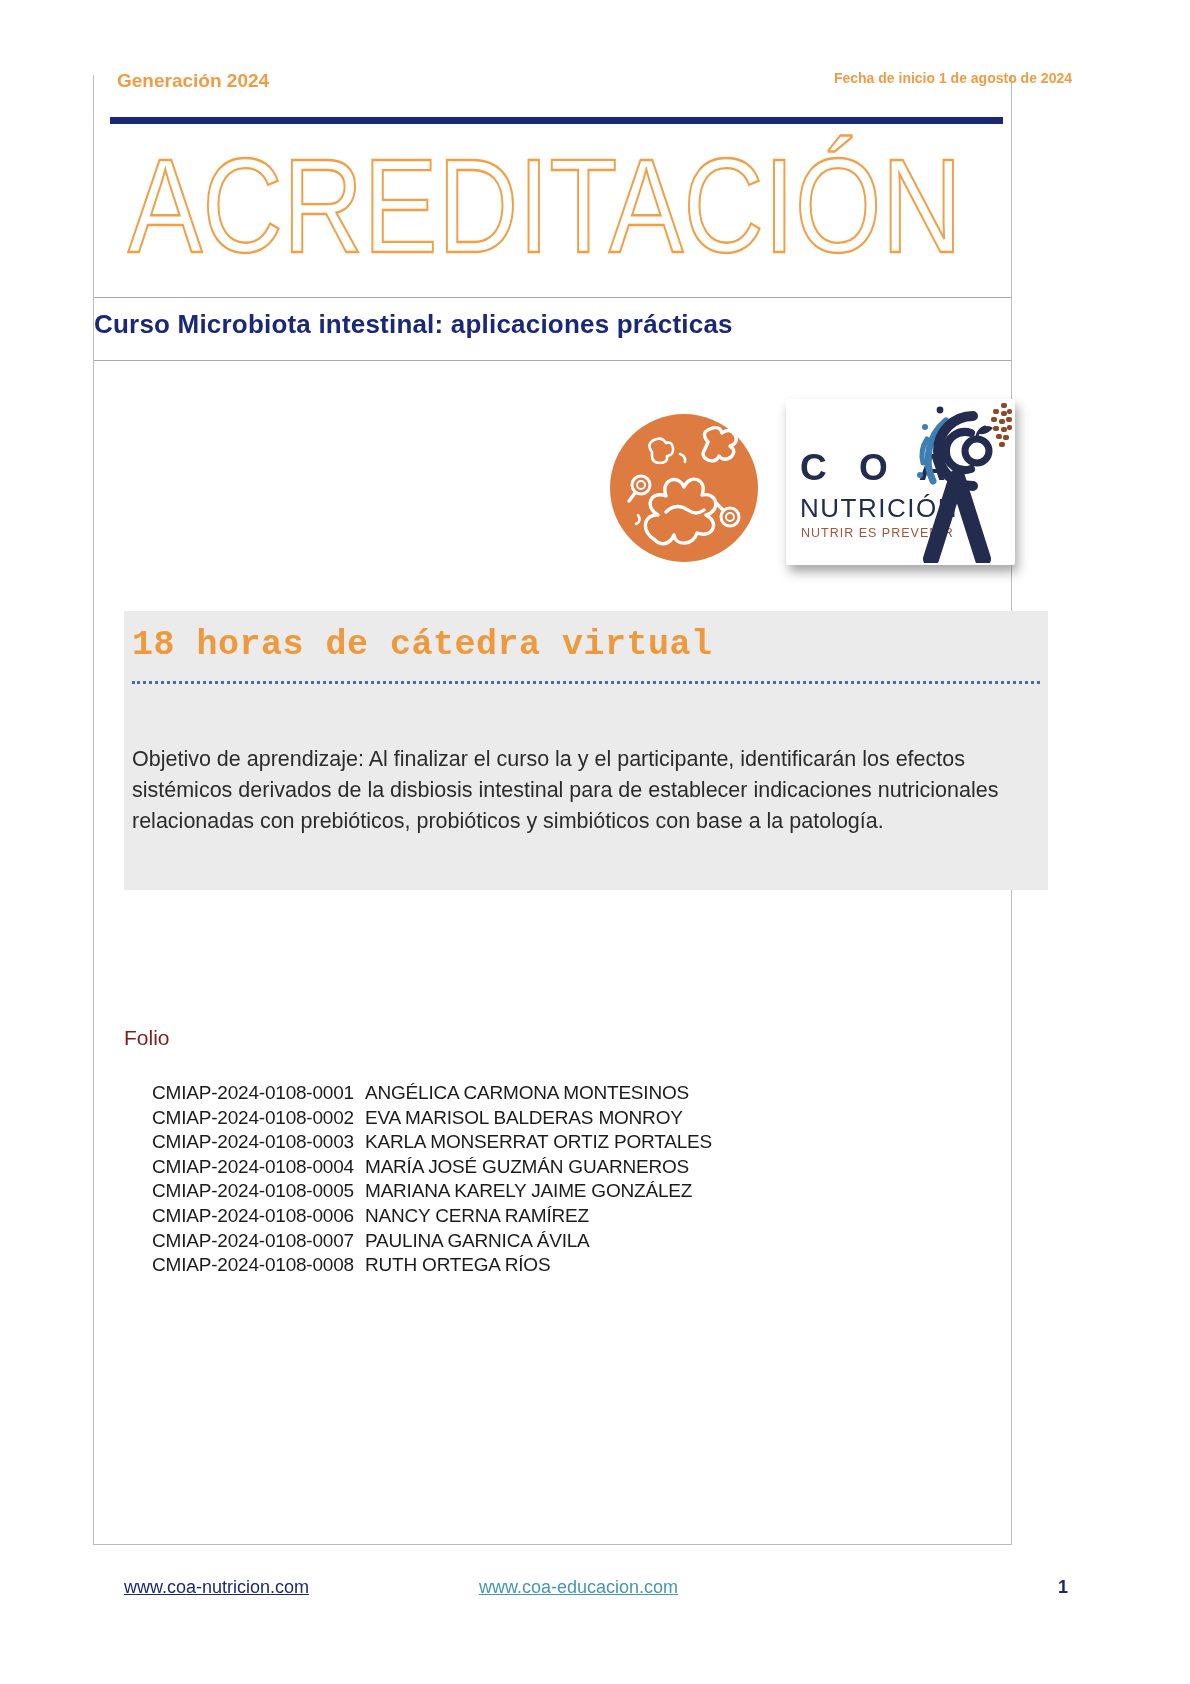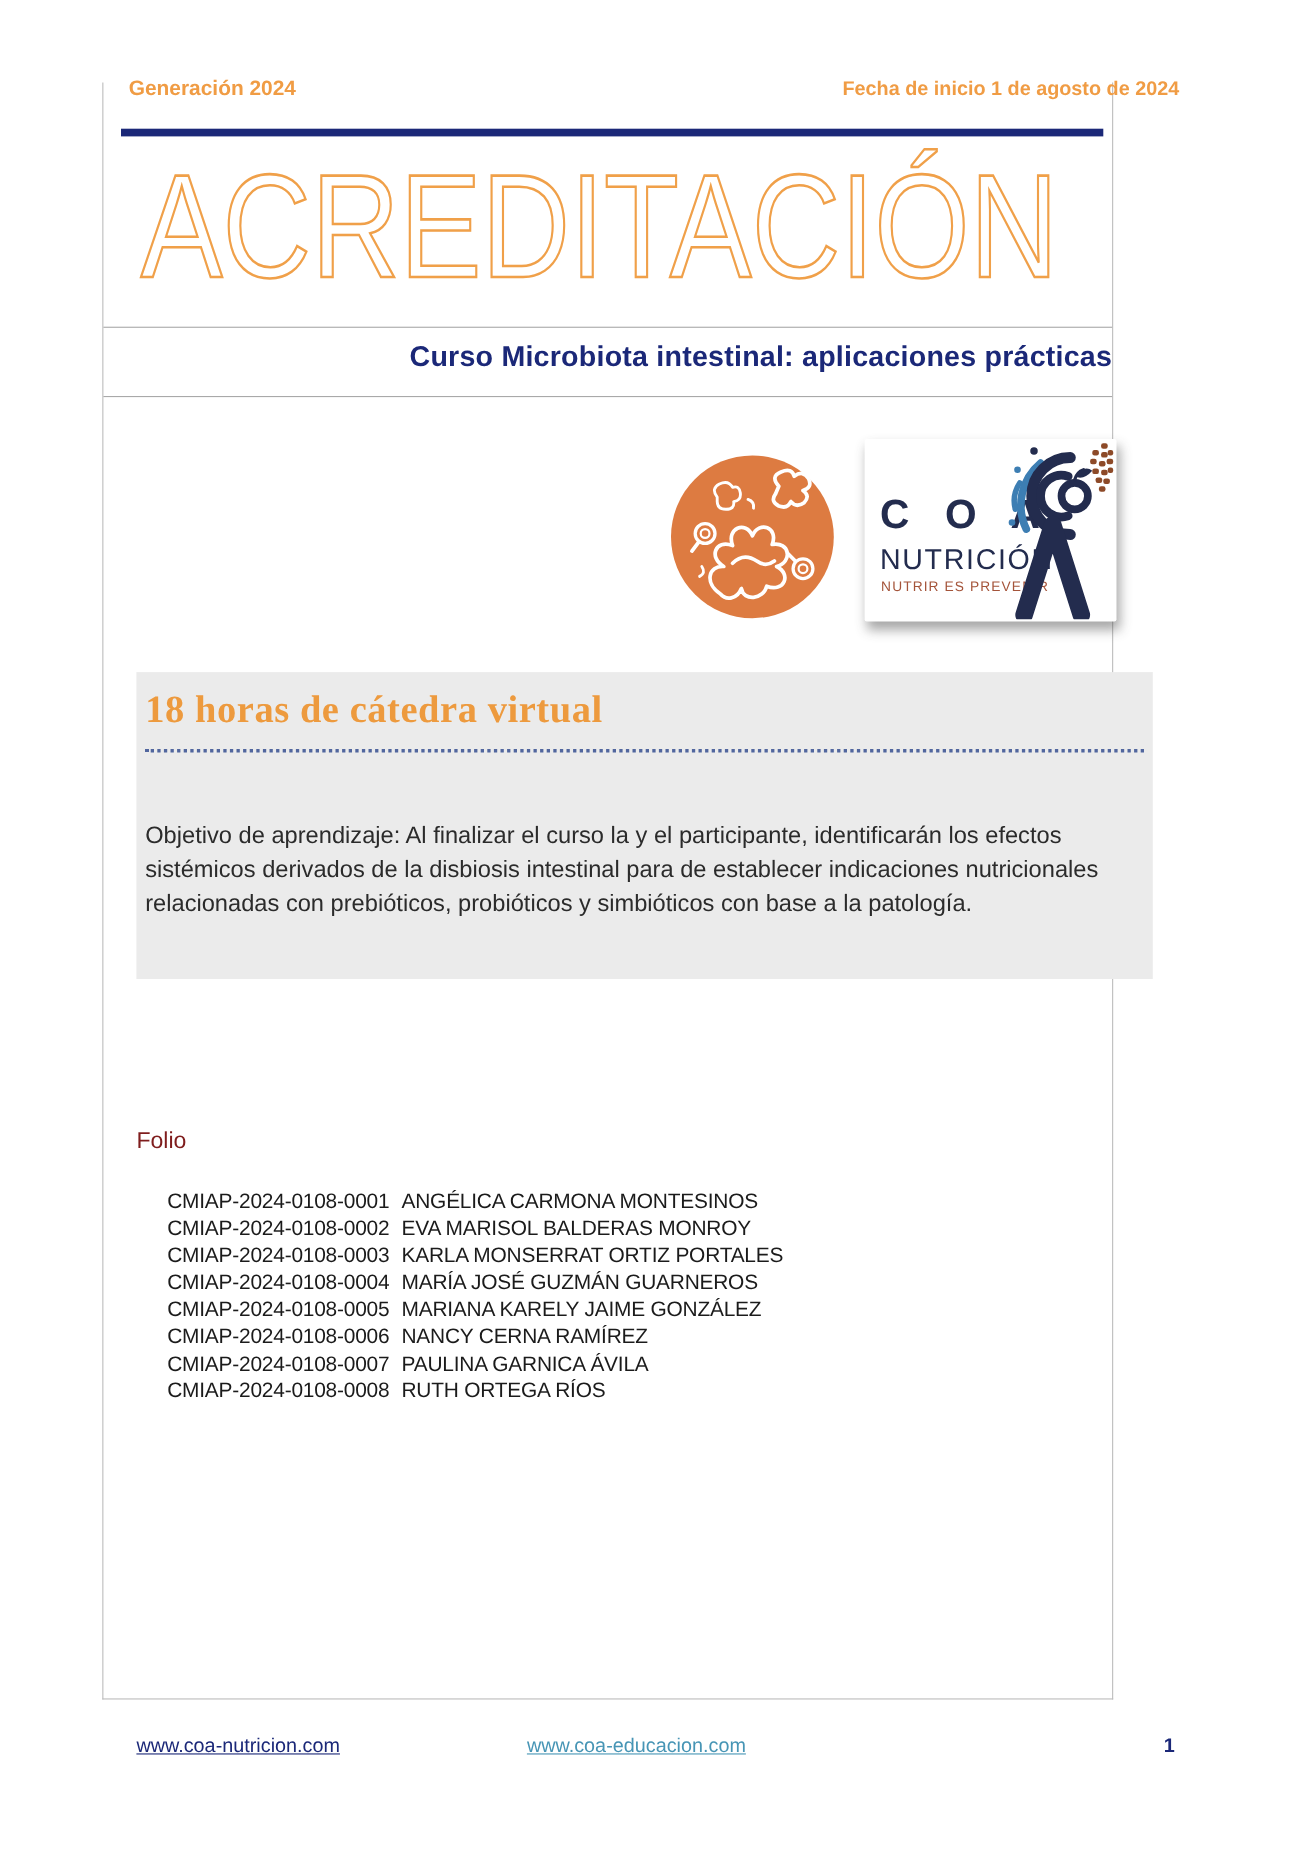--- a/index.html
+++ b/index.html
@@ -9,29 +9,29 @@
     position:relative; width:1190px; height:1684px; background:#fff; overflow:hidden;border-radius:11px;
   }
   .frame {
     position:absolute; left:93px; top:75px; width:919px; height:1470px;
     border-left:1px solid #bcbcbc; border-right:1px solid #bcbcbc; border-bottom:1px solid #bcbcbc;
   }
   .hdr-left {
     position:absolute; left:117px; top:70px; font-size:19px; font-weight:bold; color:#F09C44;
   }
   .hdr-right {
-    position:absolute; right:118px; top:70px; font-size:18px; font-weight:bold; color:#F09C44;
+    position:absolute; right:118px; top:70px; font-size:14px; font-weight:bold; color:#F09C44;
   }
   .navy-rule {
     position:absolute; left:110px; top:117px; width:893px; height:7px; background:#1B2878;
   }
   .big-title-svg { position:absolute; left:122px; top:133px; }
   .thin-rule { position:absolute; left:94px; width:917px; height:1px; background:#a9a9a9; }
   .course-title {
-    position:absolute; left:94px; top:309px; width:917px; text-align:right;
+    position:absolute; left:94px; top:309px; width:917px; text-align:left;
     font-size:26px; font-weight:bold; color:#1B2878; letter-spacing:0.2px;
   }
   .microbiota-logo { position:absolute; left:608px; top:412px; }
   .coa-card {
     position:absolute; left:786px; top:399px; width:229px; height:166px; background:#fff;
     box-shadow:3px 7px 11px rgba(60,60,60,0.45); border-radius:2px;
   }
   .coa-word {
     position:absolute; left:14px; top:48px; font-size:37px; font-weight:bold; color:#232C4E; letter-spacing:11px;
   }
@@ -39,21 +39,21 @@
     position:absolute; left:14px; top:94px; font-size:26px; font-weight:500; color:#232C4E; letter-spacing:1.5px;
   }
   .coa-tag {
     position:absolute; left:15px; top:127px; font-size:12.5px; font-weight:500; color:#A4543A; letter-spacing:1px;
   }
   .coa-icon-svg { position:absolute; right:2px; top:2px; }
   .info-box {
     position:absolute; left:124px; top:611px; width:924px; height:279px; background:#EBEBEB;
   }
   .hours-title {
-    position:absolute; left:8px; top:14px; font-family:Liberation Serif, serif;
+    position:absolute; left:8px; top:14px; font-family:Liberation Mono, monospace;
     font-size:35px; font-weight:bold; color:#ED9A3E; letter-spacing:0.5px;
   }
   .dotted-rule {
     position:absolute; left:8px; top:70px; width:908px; border-top:3px dotted #51669E;
   }
   .coordination {
     position:absolute; left:8px; top:86px; font-size:26px; color:#333333; letter-spacing:0.2px;
   }
   .objective {
     position:absolute; left:8px; top:133px; width:872px; font-size:21.5px; color:#2b2b2b;

